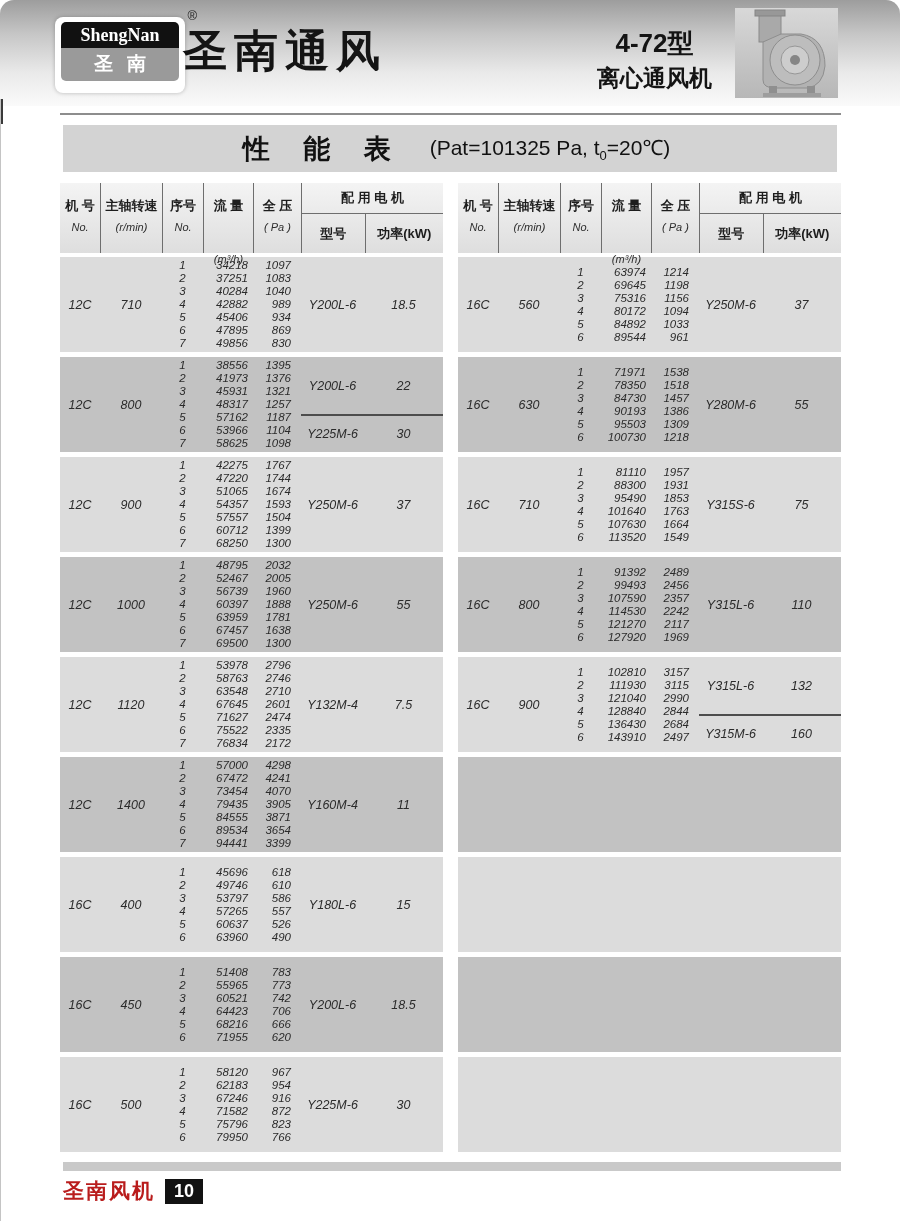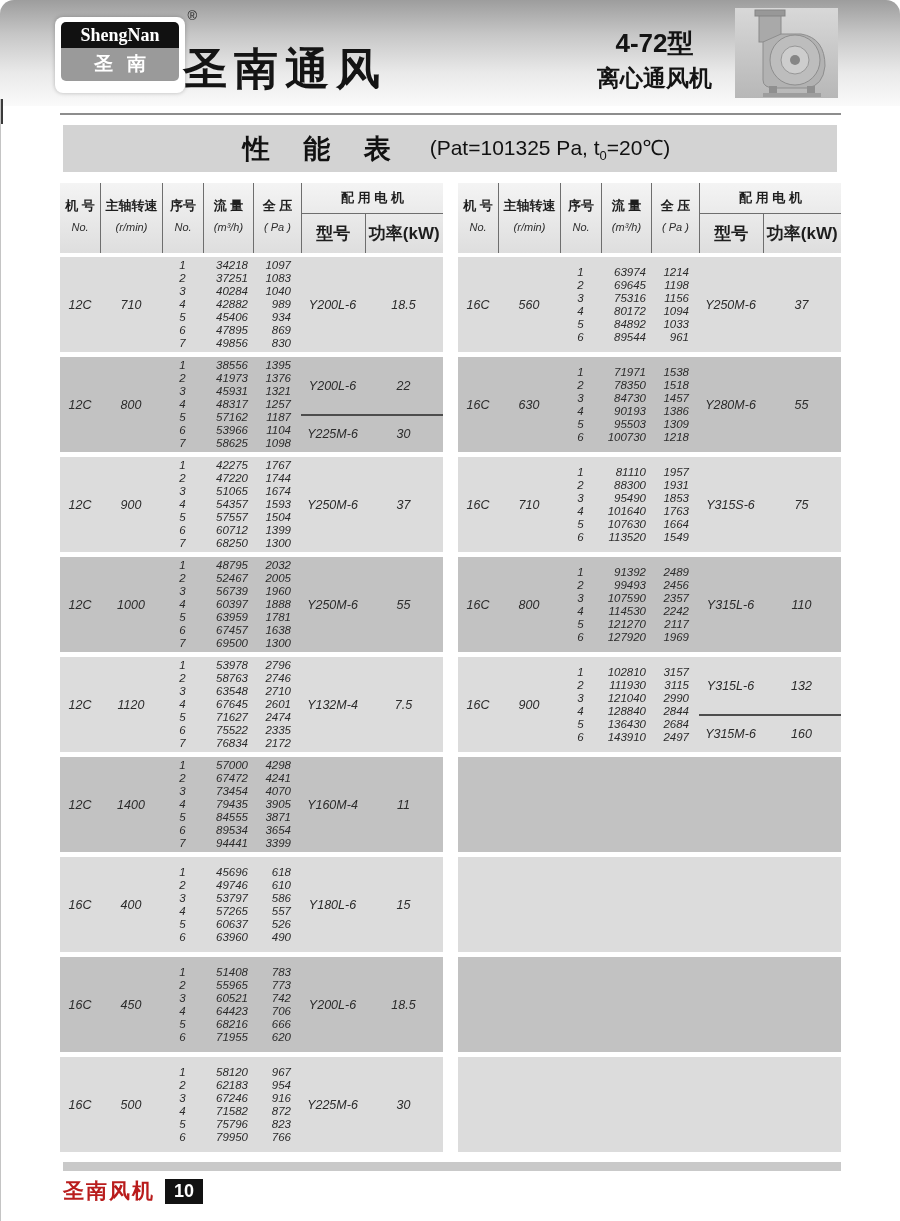--- a/index.html
+++ b/index.html
@@ -21,21 +21,21 @@
   .logo-top{
     background:#111;color:#fff;font-family:"Liberation Serif",serif;font-weight:bold;
     font-size:18px;text-align:center;border-radius:5px 5px 0 0;padding:3px 0 2px;
   }
   .logo-bottom{
     background:#9a9a9a;color:#fff;font-weight:bold;font-size:19px;text-align:center;
     letter-spacing:14px;text-indent:14px;border-radius:0 0 5px 5px;padding:3px 0 4px;
   }
   .reg{position:absolute;right:-12px;top:-9px;font-size:13px;color:#222;}
   .company-title{
-    position:absolute;left:183px;top:40px;font-size:44px;font-weight:900;color:#141414;
+    position:absolute;left:183px;top:22px;font-size:44px;font-weight:900;color:#141414;
     letter-spacing:7px;
   }
   .model-info{position:absolute;right:188px;top:26px;text-align:center;color:#141414;}
   .model-line1{font-size:26px;font-weight:bold;}
   .model-line2{font-size:23px;font-weight:bold;margin-top:2px;}
   .fan-box{
     position:absolute;left:735px;top:8px;width:103px;height:90px;
     background:linear-gradient(180deg,#d8d8d8,#b7b7b7);
   }
   .header-rule{position:absolute;left:60px;top:113px;width:781px;height:2px;background:#8d8d8d;}
@@ -52,31 +52,31 @@
   
   .tables{position:absolute;left:60px;top:183px;width:781px;display:flex;gap:15px;}
   .ftable{width:383px;}
   .thead{
     height:70px;display:flex;margin-bottom:4px;
     background:linear-gradient(180deg,#f4f4f4,#dedede);
   }
   .hcol{box-sizing:border-box;display:flex;flex-direction:column;align-items:center;}
   .hcol + .hcol{border-left:1px solid #6e6e6e;}
   .c-machine{width:40px;} .c-speed{width:62px;} .c-no{width:41px;}
-  .c-flow{width:50px;} .c-press{width:48px;} .c-motor{width:142px;}
+  .c-flow{width:50px;gap:32px;} .c-press{width:48px;} .c-motor{width:142px;}
   .h-cn{font-size:13px;font-weight:bold;color:#1d1d1d;margin-top:14px;white-space:nowrap;text-align:right;}
   .h-sub{font-size:11px;font-style:italic;color:#2e2e2e;margin-top:6px;}
   .c-motor{align-items:stretch;}
   .h-motor-top{
     height:30px;display:flex;align-items:center;justify-content:center;
     font-size:13px;font-weight:bold;color:#1d1d1d;border-bottom:1px solid #6e6e6e;text-align:center;
   }
   .h-motor-bottom{flex:1;display:flex;}
   .h-model,.h-power{display:flex;align-items:center;justify-content:center;
-    font-size:17px;font-weight:bold;color:#1d1d1d;box-sizing:border-box;}
+    font-size:13px;font-weight:bold;color:#1d1d1d;box-sizing:border-box;}
   .h-model{width:63px;} .h-power{width:79px;border-left:1px solid #6e6e6e;}
   
   .block{height:95px;margin-bottom:5px;display:flex;}
   .bcol{box-sizing:border-box;}
   .b-machine{width:40px;} .b-speed{width:62px;} .b-no{width:41px;}
   .b-flow{width:50px;} .b-press{width:48px;} .b-motor{width:142px;display:flex;flex-direction:column;}
   .cellc{display:flex;align-items:center;justify-content:center;
     font-style:italic;font-size:12.5px;color:#2b2b2b;}
   .rows{display:flex;flex-direction:column;justify-content:center;}
   .line{height:13px;line-height:13px;font-size:11.5px;font-style:italic;color:#2b2b2b;}

